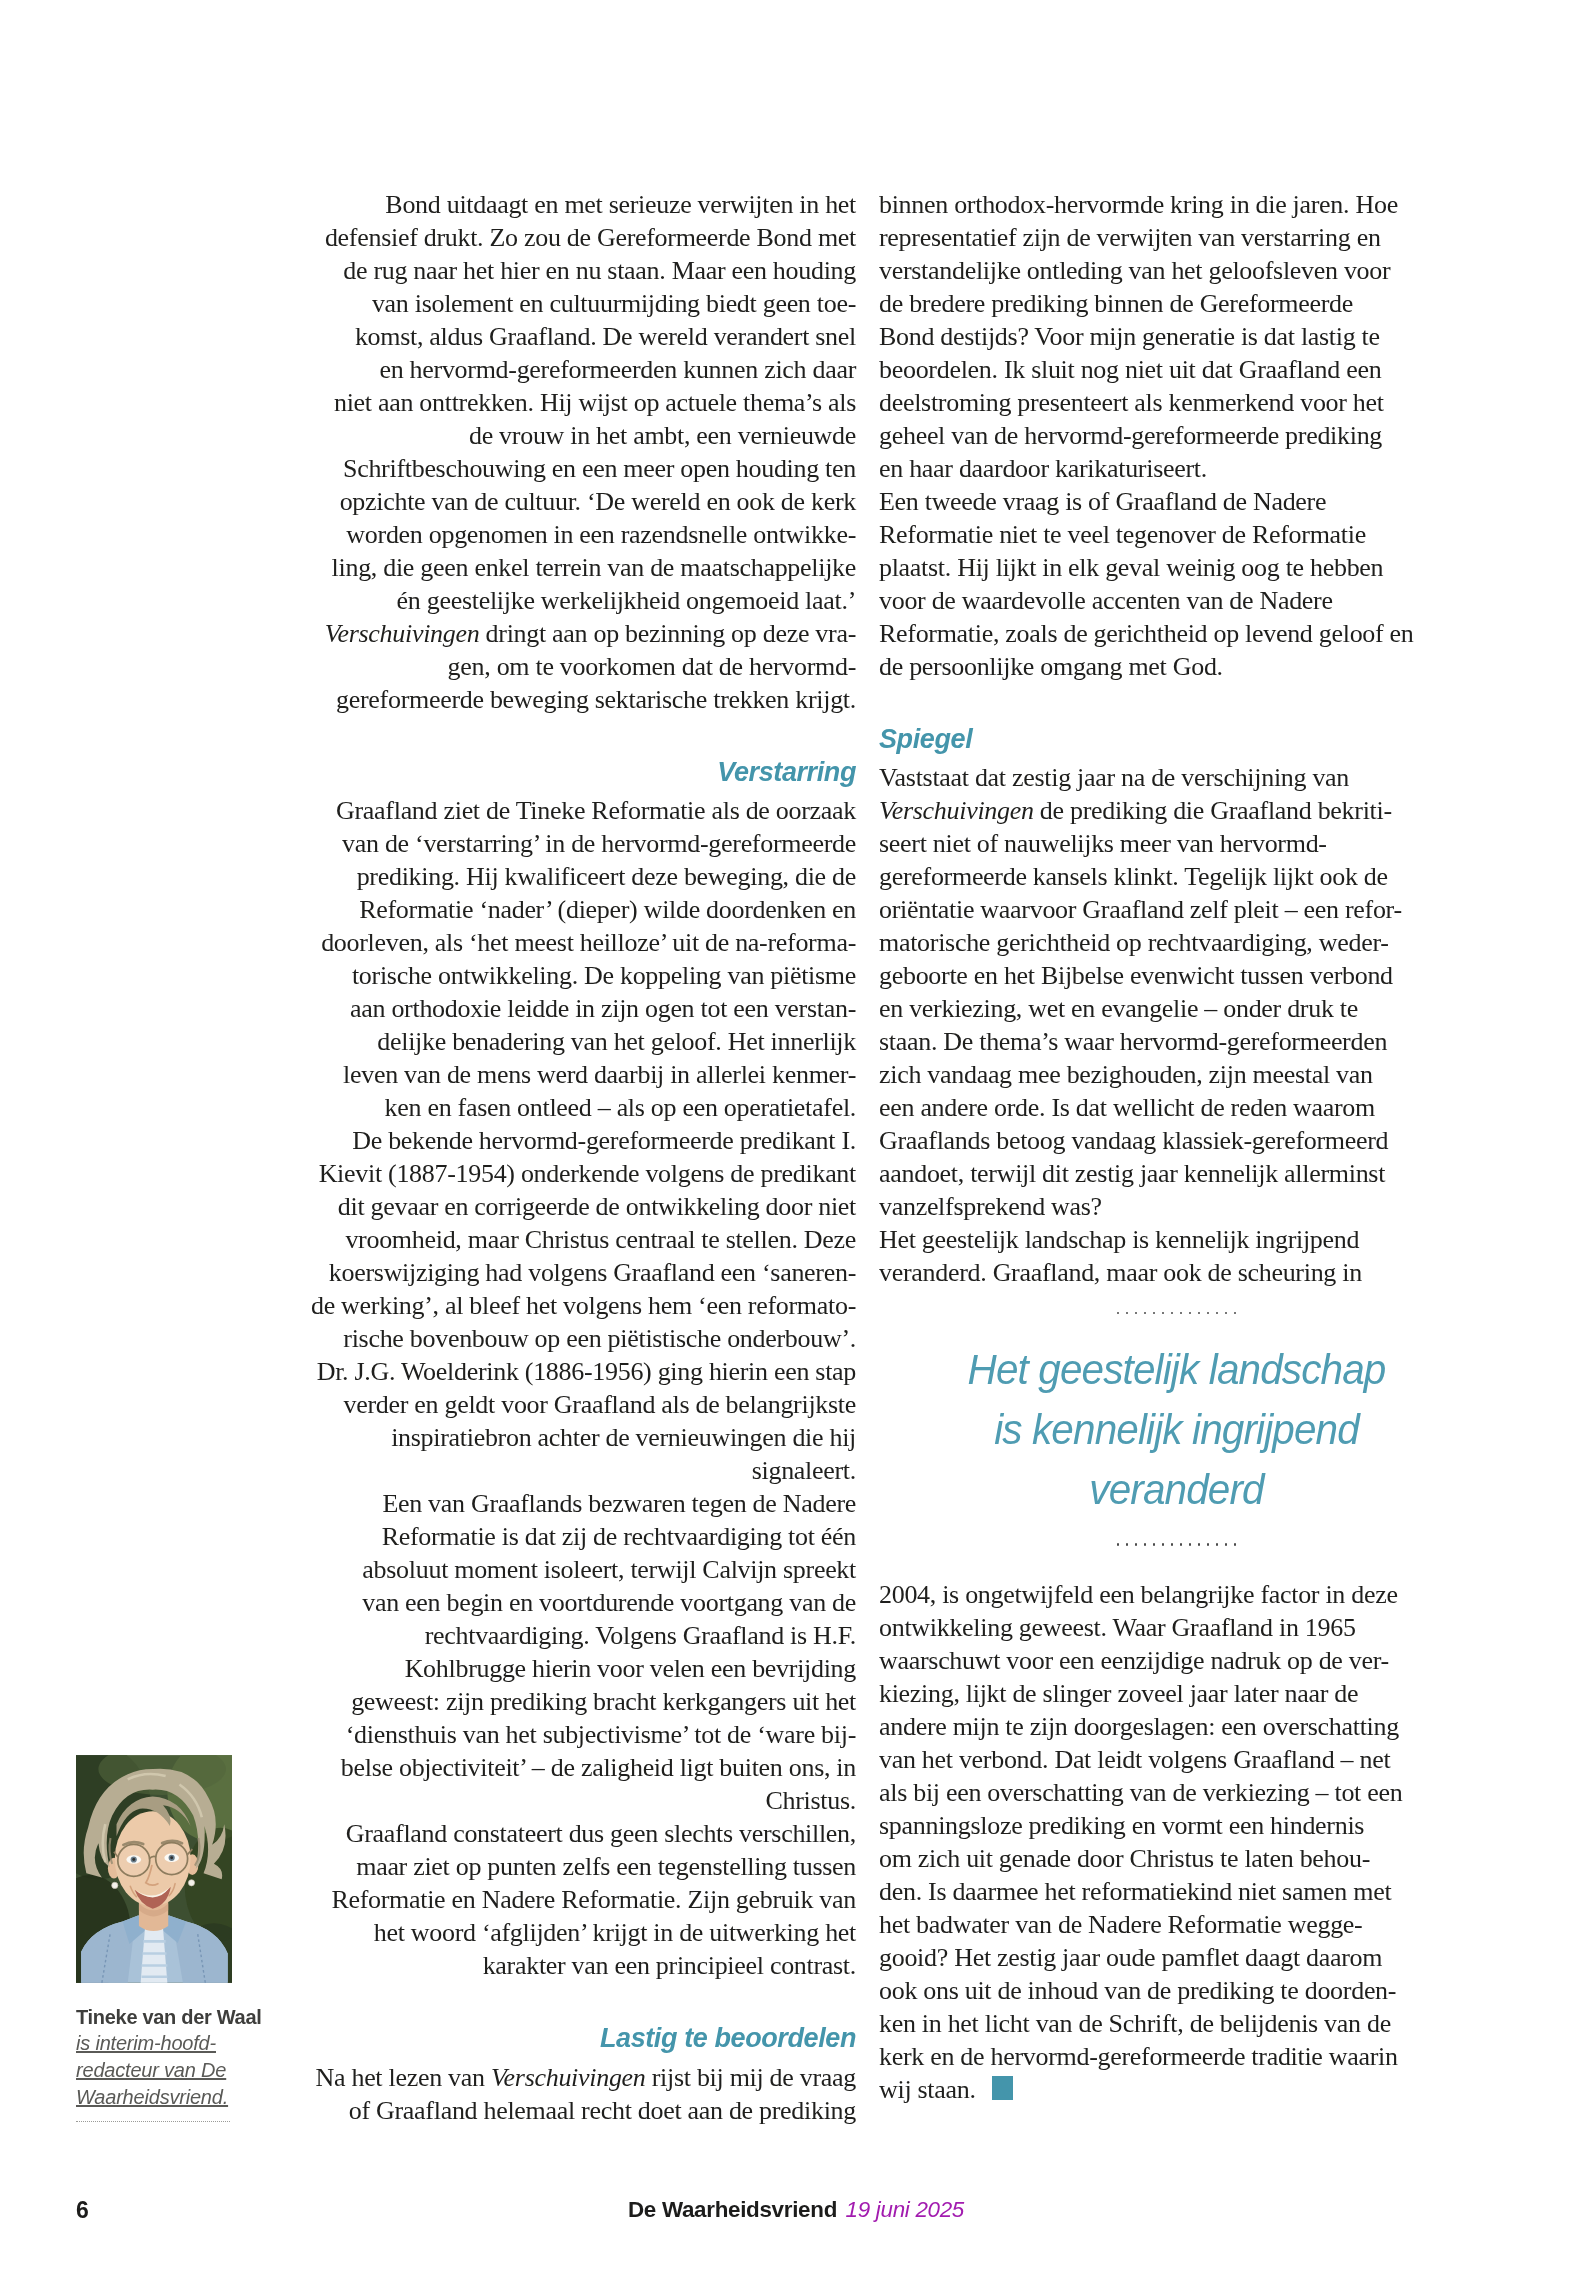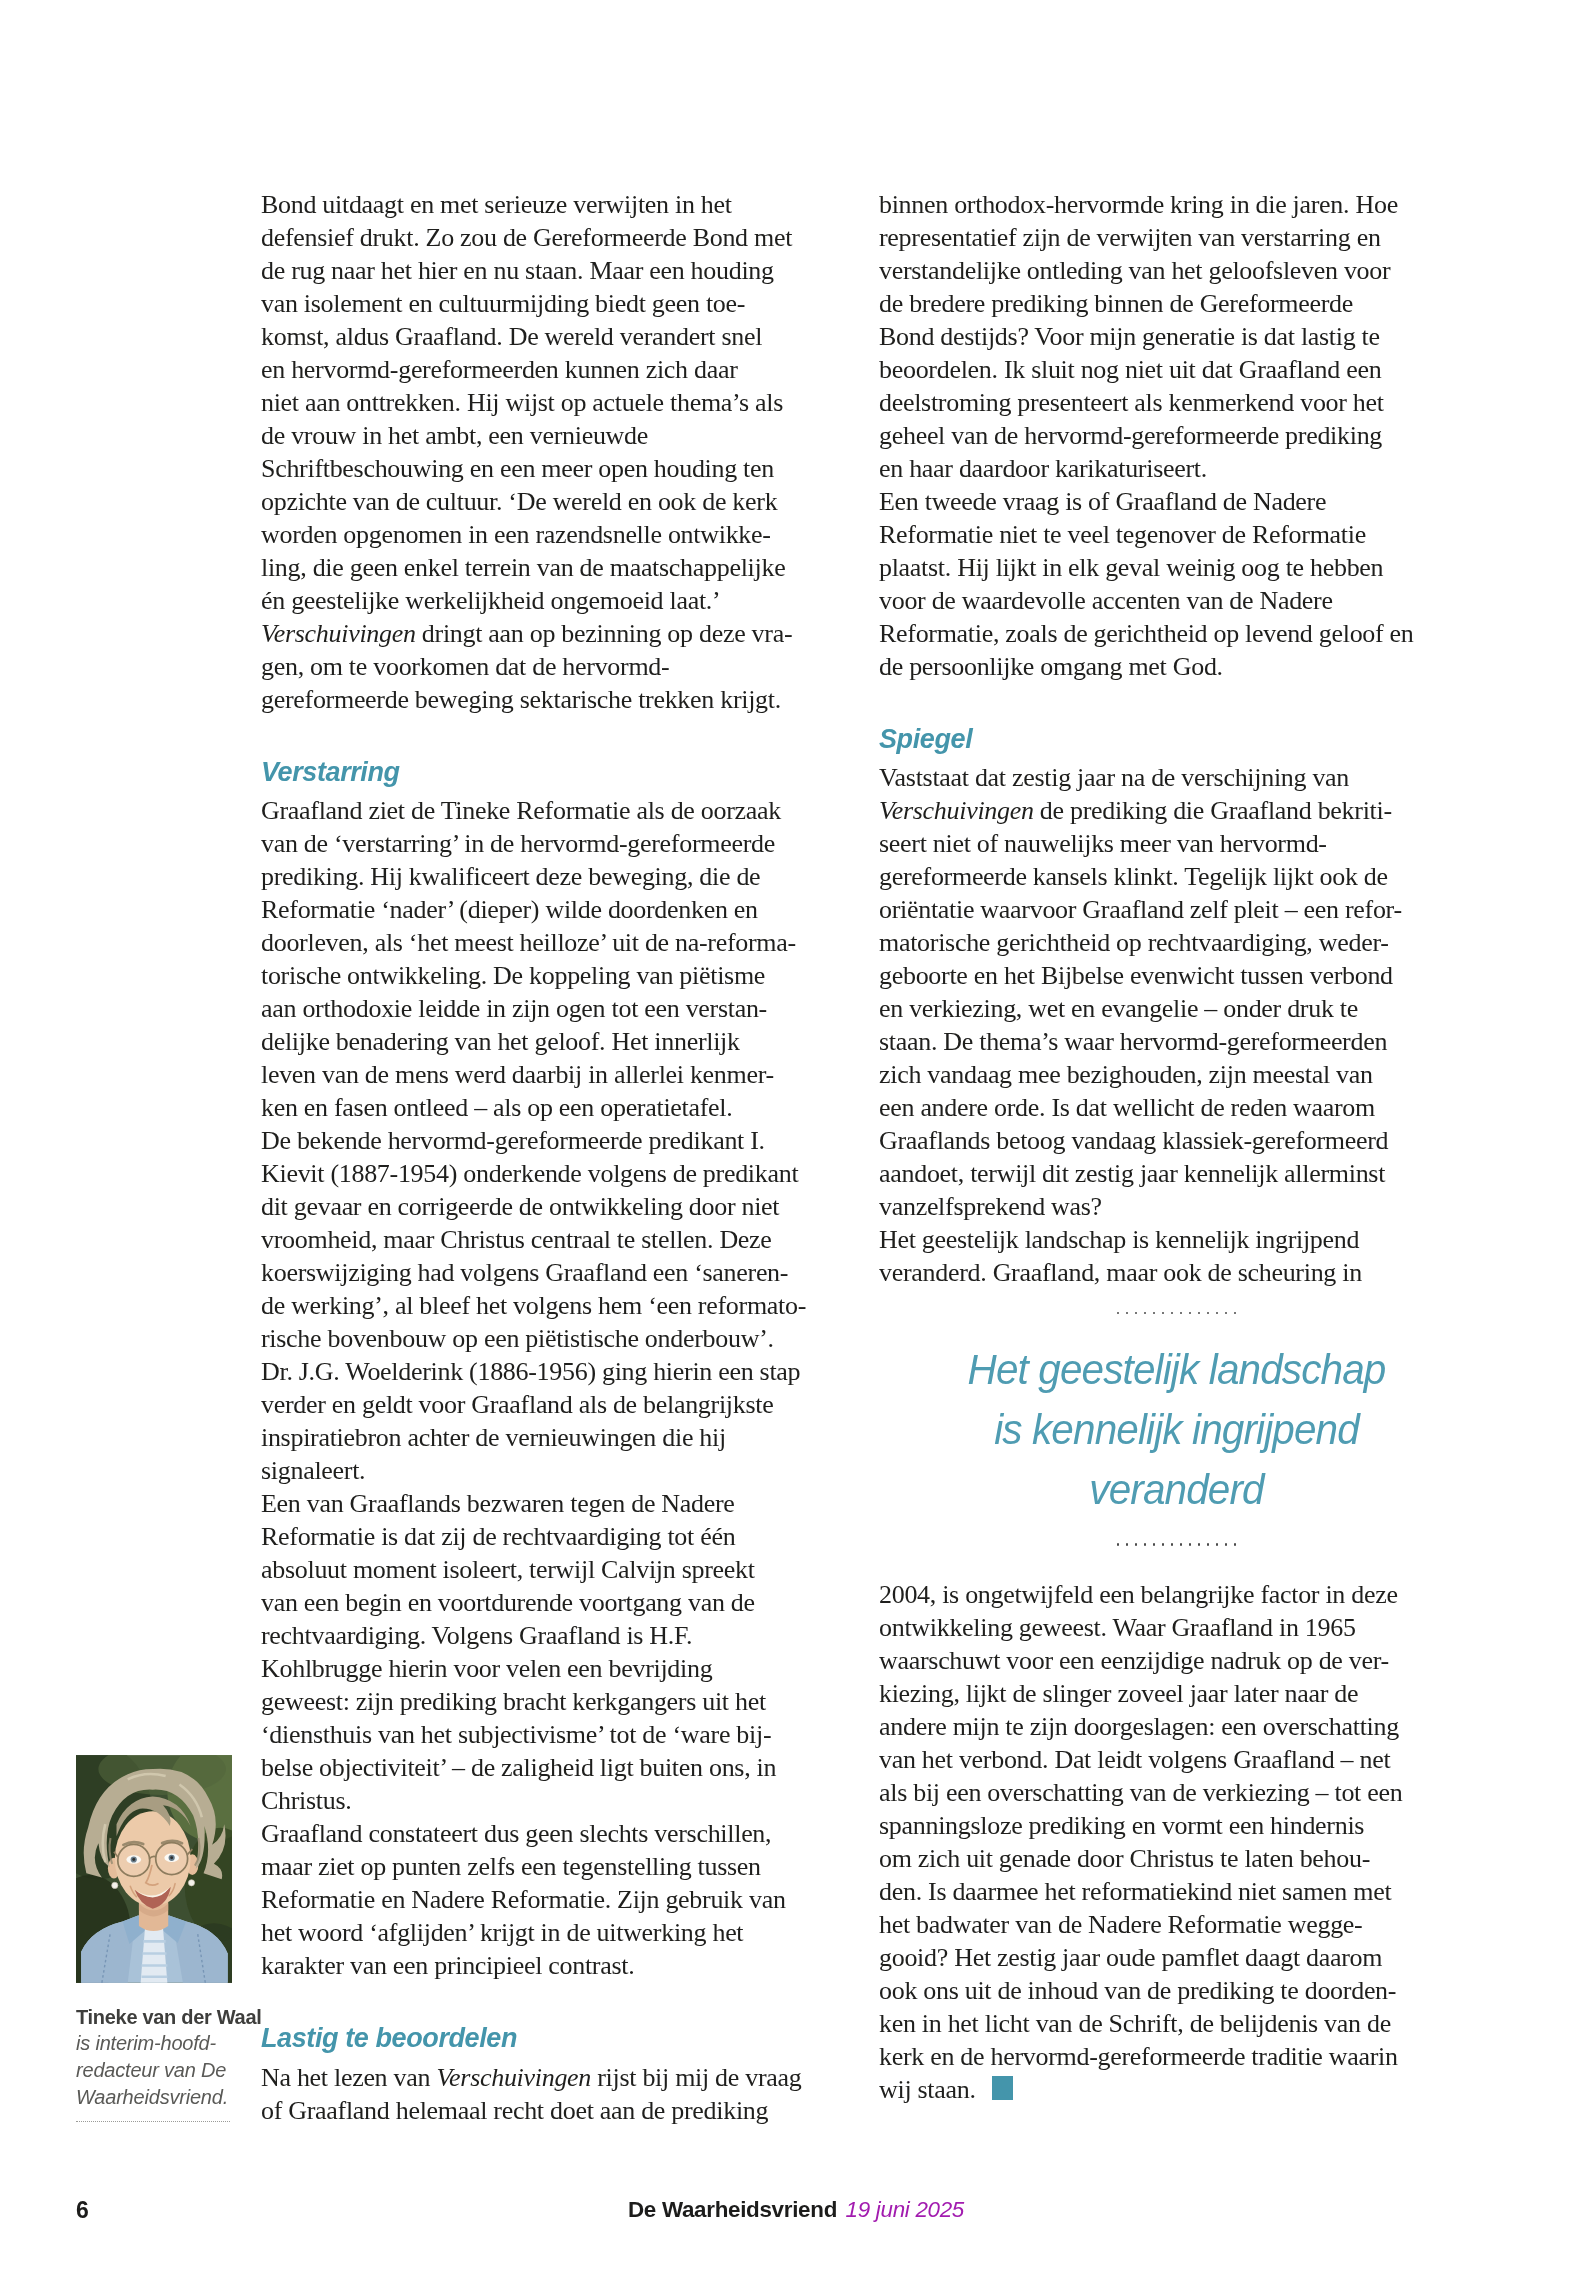--- a/index.html
+++ b/index.html
@@ -13,21 +13,21 @@
   }
   html,body{margin:0;padding:0;}
   body{
     width:1592px;height:2295px;background:#ffffff;position:relative;
     font-family:"Liberation Serif", serif;overflow:hidden;
   }
   .page{position:absolute;inset:0;}
 
   
   .col{position:absolute;top:188px;width:595px;}
-  .col-left{left:261px;}
+  .col-left{left:261px;text-align:right;}
   .col-right{left:879px;}
   .para{margin:0;}
   .line{
     font:26px/33px "Liberation Serif", serif;
     color:var(--body);
     letter-spacing:-0.3px;
     white-space:nowrap;
   }
   .line em{font-style:italic;}
   .heading{
@@ -52,21 +52,21 @@
 
   
   .author{position:absolute;left:76px;top:1755px;width:160px;}
   .photo{display:block;width:156px;height:228px;}
   .cap-name{
     font:bold 20px/26px "Liberation Sans", sans-serif;
     color:var(--cap-name);margin-top:21px;white-space:nowrap;letter-spacing:-0.3px;
   }
   .cap-role .rline{
     font:italic 20px/27px "Liberation Sans", sans-serif;
-    color:var(--cap-role);white-space:nowrap;letter-spacing:-0.2px;
+    color:var(--cap-role);white-space:nowrap;letter-spacing:-0.2px;text-decoration:underline;
   }
   .cap-divider{width:154px;border-bottom:1.7px dotted #9b9b98;margin-top:10.4px;}
 
   
   .footer{position:absolute;left:0;top:2197px;width:100%;}
   .pagenum{
     position:absolute;left:76px;top:0;
     font:bold 23px/26px "Liberation Sans", sans-serif;color:var(--footer);
   }
   .fcenter{width:100%;text-align:center;}

